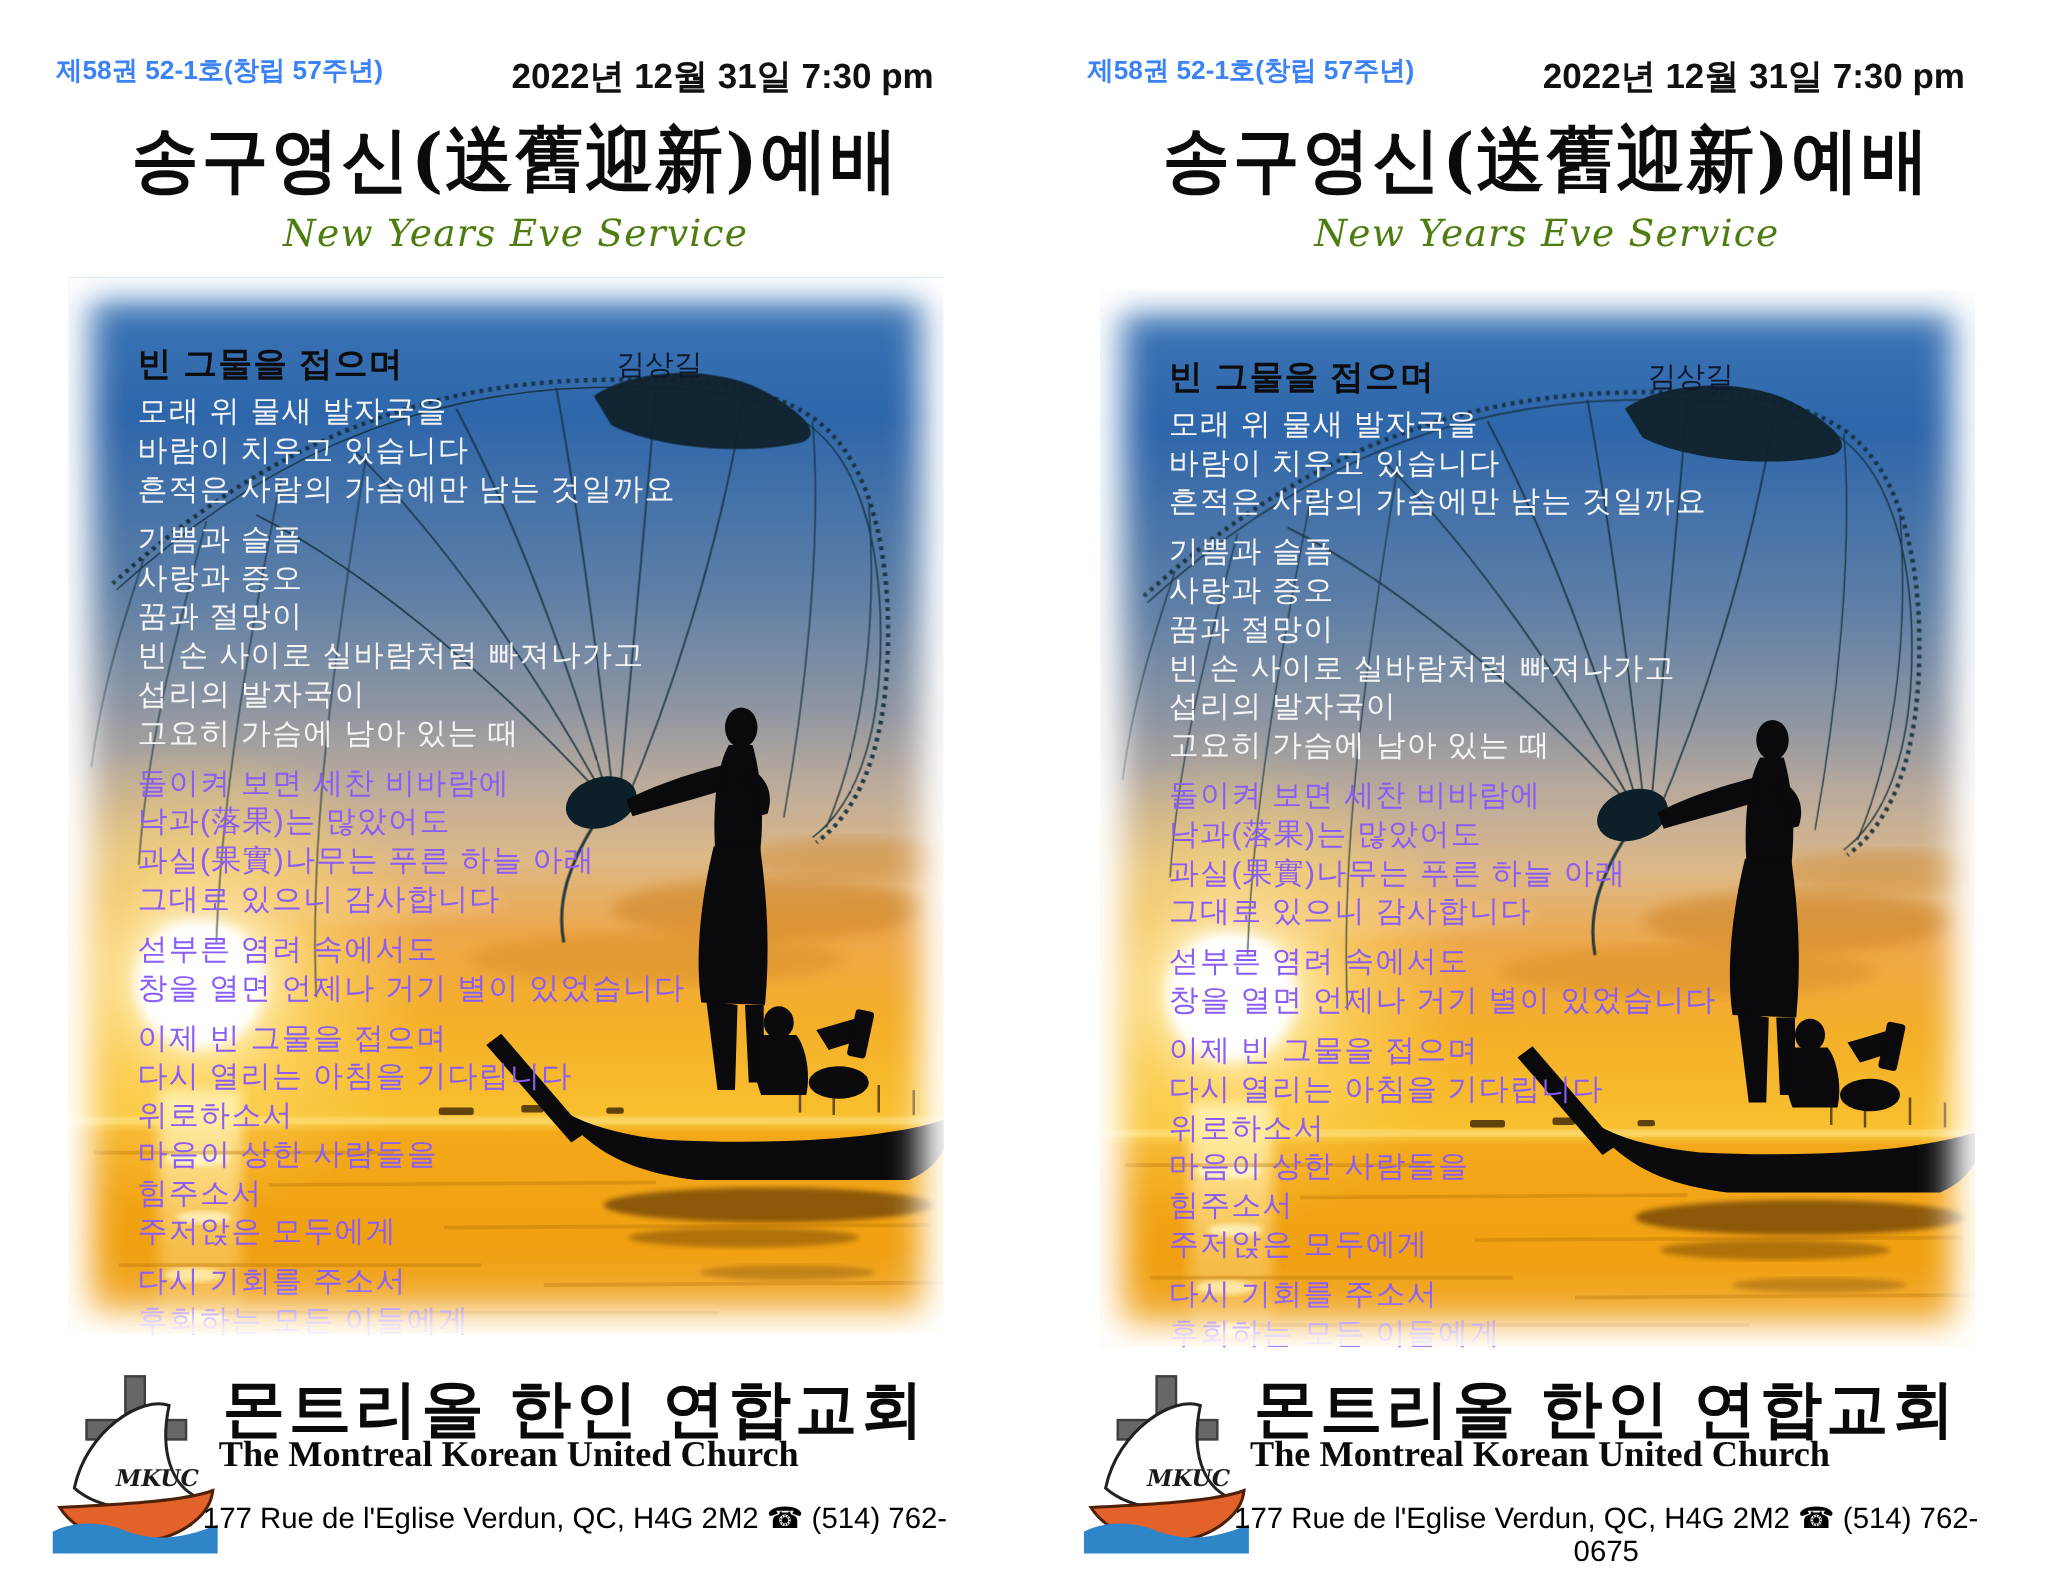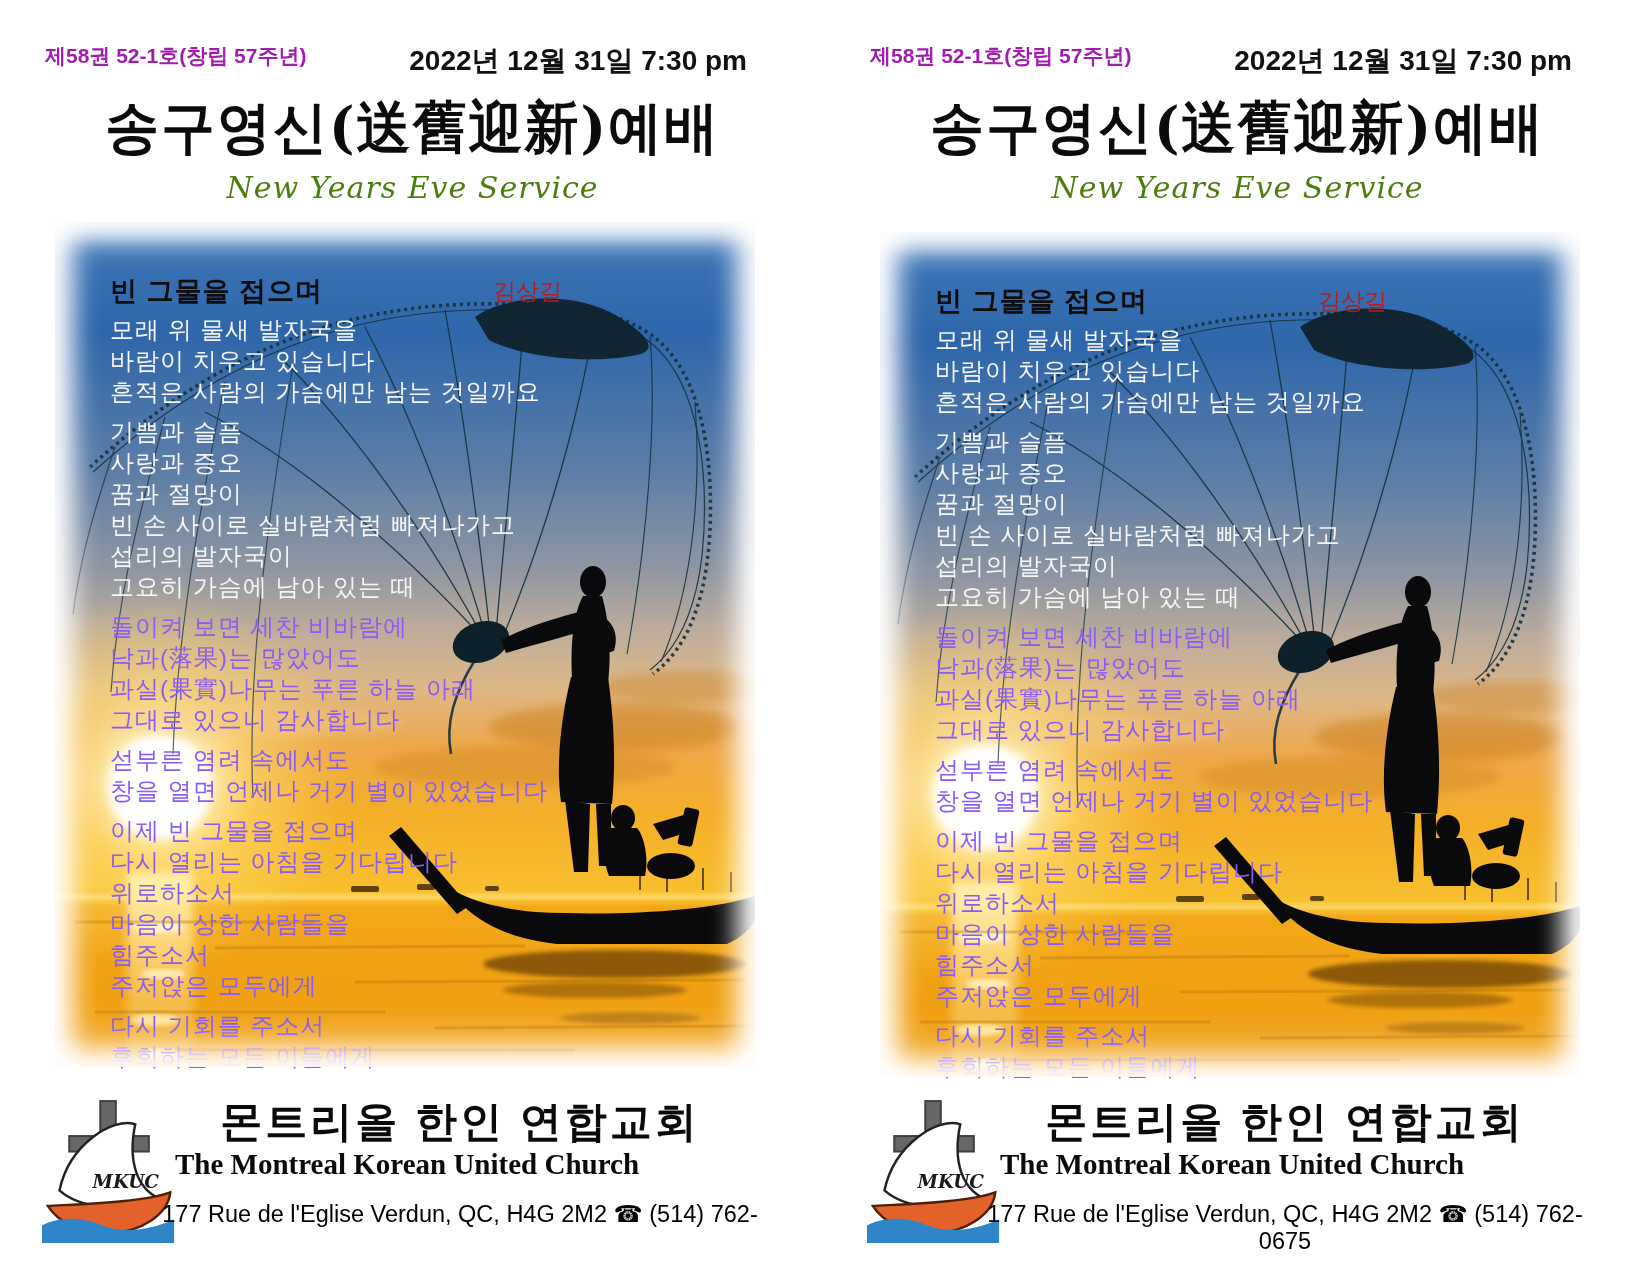--- a/index.html
+++ b/index.html
@@ -2,47 +2,47 @@
 <html><head>
 <meta charset="utf-8">
 <style>
   html,body{margin:0;padding:0;background:#ffffff;}
   .sheet{position:relative;width:1650px;height:1275px;background:#ffffff;overflow:hidden;
          font-family:"Liberation Sans",sans-serif;}
   .page{position:absolute;top:0;width:825px;height:1275px;}
   .page-left{left:0;}
   .page-right{left:825px;}
 
-  .hdr-issue{position:absolute;left:45px;top:42px;font-size:21px;font-weight:bold;color:#a21caf;}
+  .hdr-issue{position:absolute;left:45px;top:42px;font-size:21px;font-weight:bold;color:#3b82f6;}
   .hdr-date{position:absolute;right:78px;top:42px;font-size:28px;font-weight:bold;color:#111;}
 
   .main-title{position:absolute;left:0;right:0;top:92px;text-align:center;
       font-family:"DejaVu Serif",serif;font-weight:900;font-size:54px;color:#0b0b0b;
       letter-spacing:2px;transform:scaleY(1.05);}
   .subtitle{position:absolute;left:0;right:0;top:170px;text-align:center;
       font-family:"DejaVu Serif",serif;font-style:italic;font-size:30px;color:#4d7c0f;letter-spacing:1px;}
 
   .photo{position:absolute;left:55px;top:222px;width:700px;height:845px;}
   .page-right .photo{top:232px;}
   .photo svg{position:absolute;inset:0;display:block;}
   .photo::after{content:'';position:absolute;inset:0;pointer-events:none;
       box-shadow:inset 0 0 26px 18px #ffffff;}
 
   .poem{position:absolute;inset:0;}
   .poem-head{position:absolute;top:22px;left:55px;right:20px;height:34px;margin-top:29px;}
   .poem-title{font-size:27px;font-weight:bold;color:#0d0d0d;letter-spacing:1px;}
-  .poem-author{position:absolute;left:383px;top:3px;font-size:23px;color:#b91c1c;}
+  .poem-author{position:absolute;left:383px;top:3px;font-size:23px;color:#0f172a;}
   .poem-body{position:absolute;top:68px;left:55px;font-size:24px;line-height:31px;letter-spacing:1px;margin-top:24px;}
   .stanza{margin-bottom:9px;}
   .stanza.light{color:#f5f5f5;}
   .stanza.dark{color:#8b5cf6;}
 
   .logo{position:absolute;left:42px;top:1092px;width:136px;height:158px;}
   .church-kr{position:absolute;left:175px;top:1094px;width:570px;text-align:center;
-      font-size:42px;font-weight:800;color:#0a0a0a;letter-spacing:3px;}
+      font-size:50px;font-weight:800;color:#0a0a0a;letter-spacing:3px;}
   .church-en{position:absolute;left:175px;top:1148px;width:570px;
       font-family:"Liberation Serif",serif;font-size:29px;font-weight:bold;color:#0a0a0a;}
   .address{position:absolute;left:145px;top:1200px;width:630px;text-align:center;
       font-size:23.5px;color:#000000;}
 </style>
 </head>
 <body>
 
 <svg width="0" height="0" style="position:absolute" aria-hidden="true">
   <defs>

